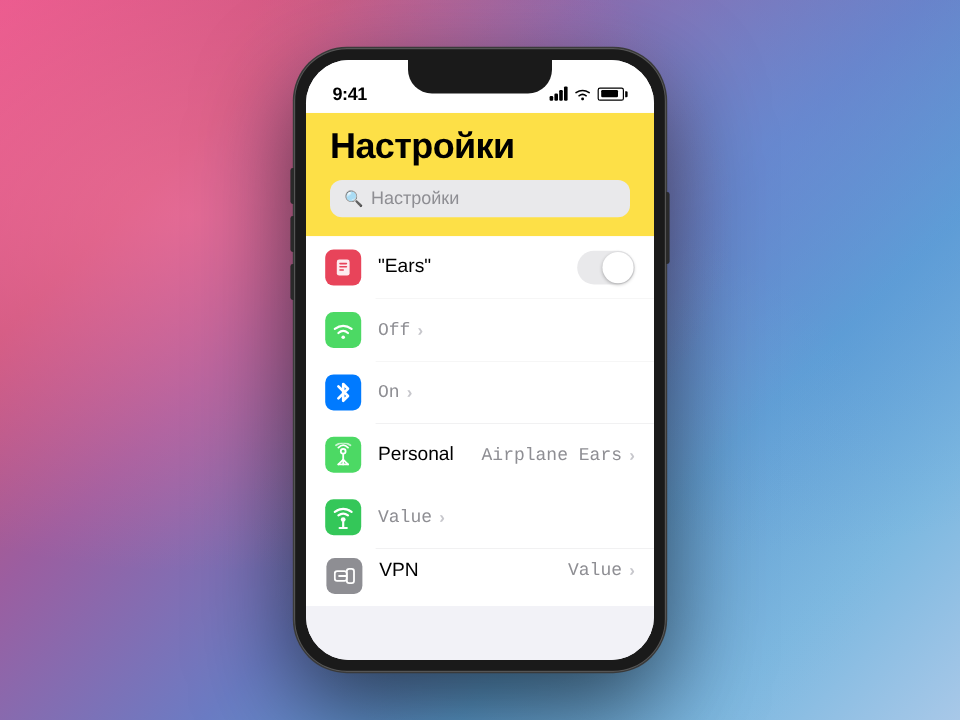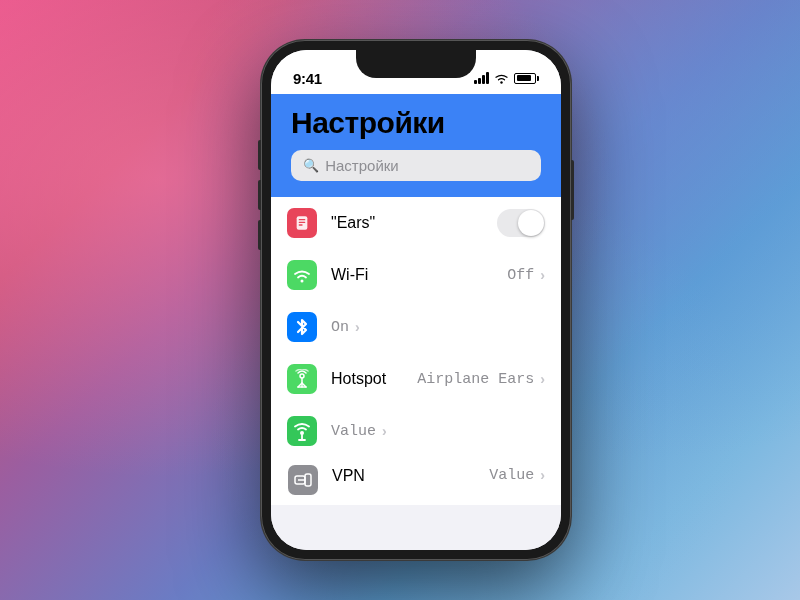--- a/index.html
+++ b/index.html
@@ -39,21 +39,20 @@
     .phone-body {
       width: 100%;
       height: 100%;
       background: #1a1a1a;
       border-radius: 44px;
       position: relative;
       box-shadow:
         0 0 0 1px #3a3a3a,
         0 30px 80px rgba(0,0,0,0.6),
         inset 0 0 0 1px #555;
-      margin-left: 16px;
     }
 
     
     .phone-body::before {
       content: '';
       position: absolute;
       left: -3px;
       top: 100px;
       width: 3px;
       height: 30px;
@@ -120,21 +119,21 @@
     }
 
     
     .settings-content {
       background: #f2f2f7;
       height: calc(100% - 44px);
       overflow: hidden;
     }
 
     .settings-header {
-      background: #3b82f6;
+      background: #fde047;
       padding: 12px 20px 8px;
     }
 
     .settings-title {
       font-size: 30px;
       font-weight: 700;
       color: #000;
       letter-spacing: -0.5px;
       margin-bottom: 10px;
     }
@@ -348,21 +347,20 @@
           </div>
 
           <div class="settings-item">
             <div class="item-icon icon-wifi">
               <svg width="20" height="16" viewBox="0 0 20 16">
                 <circle cx="10" cy="14" r="1.5" fill="white"></circle>
                 <path d="M6 10.5 Q10 7 14 10.5" stroke="white" fill="none" stroke-width="1.8" stroke-linecap="round"></path>
                 <path d="M3 7 Q10 2 17 7" stroke="white" fill="none" stroke-width="1.8" stroke-linecap="round"></path>
               </svg>
             </div>
-            <span class="item-label">Wi-Fi</span>
             <span class="item-value">Off</span>
             <span class="chevron">›</span>
           </div>
 
           <div class="settings-item">
             <div class="item-icon icon-bluetooth">
               <svg width="16" height="20" viewBox="0 0 16 20">
                 <path d="M4 5 L12 13 L8 17 L8 3 L12 7 L4 15" stroke="white" fill="none" stroke-width="2.2" stroke-linecap="round" stroke-linejoin="round"></path>
               </svg>
             </div>
@@ -376,21 +374,21 @@
 
                 <circle cx="10" cy="7" r="2" fill="none" stroke="white" stroke-width="1.5"></circle>
                 <path d="M6 4 Q10 0 14 4" stroke="white" fill="none" stroke-width="1.5" stroke-linecap="round"></path>
                 <path d="M4 2 Q10 -2 16 2" stroke="white" fill="none" stroke-width="1.5" stroke-linecap="round" opacity="0.7"></path>
                 <line x1="10" y1="9" x2="10" y2="18" stroke="white" stroke-width="1.5" stroke-linecap="round"></line>
                 <line x1="6" y1="18" x2="14" y2="18" stroke="white" stroke-width="1.5" stroke-linecap="round"></line>
                 <line x1="10" y1="14" x2="6" y2="18" stroke="white" stroke-width="1.5" stroke-linecap="round"></line>
                 <line x1="10" y1="14" x2="14" y2="18" stroke="white" stroke-width="1.5" stroke-linecap="round"></line>
               </svg>
             </div>
-            <span class="item-label">Hotspot</span>
+            <span class="item-label">Personal</span>
             <span class="item-value">Airplane Ears</span>
             <span class="chevron">›</span>
           </div>
 
           <div class="settings-item">
             <div class="item-icon icon-hotspot">
               <svg width="20" height="20" viewBox="0 0 20 20">
                 <circle cx="10" cy="12" r="2" fill="white"></circle>
                 <path d="M6 8.5 Q10 5.5 14 8.5" stroke="white" fill="none" stroke-width="1.8" stroke-linecap="round"></path>
                 <path d="M3 5.5 Q10 0.5 17 5.5" stroke="white" fill="none" stroke-width="1.8" stroke-linecap="round"></path>

